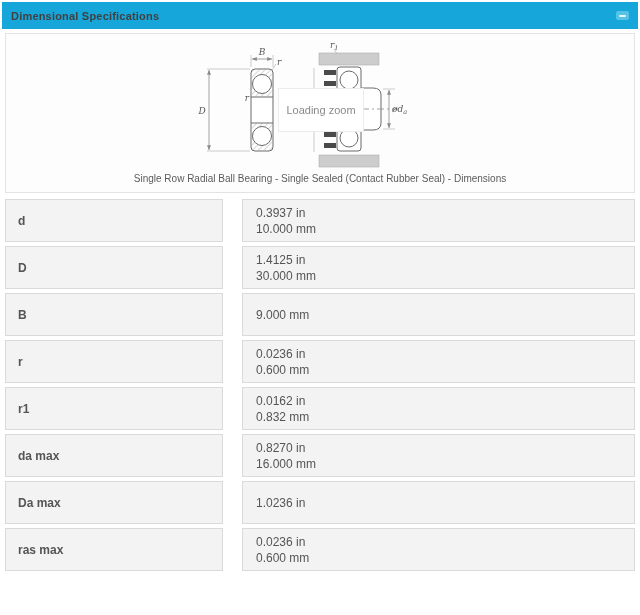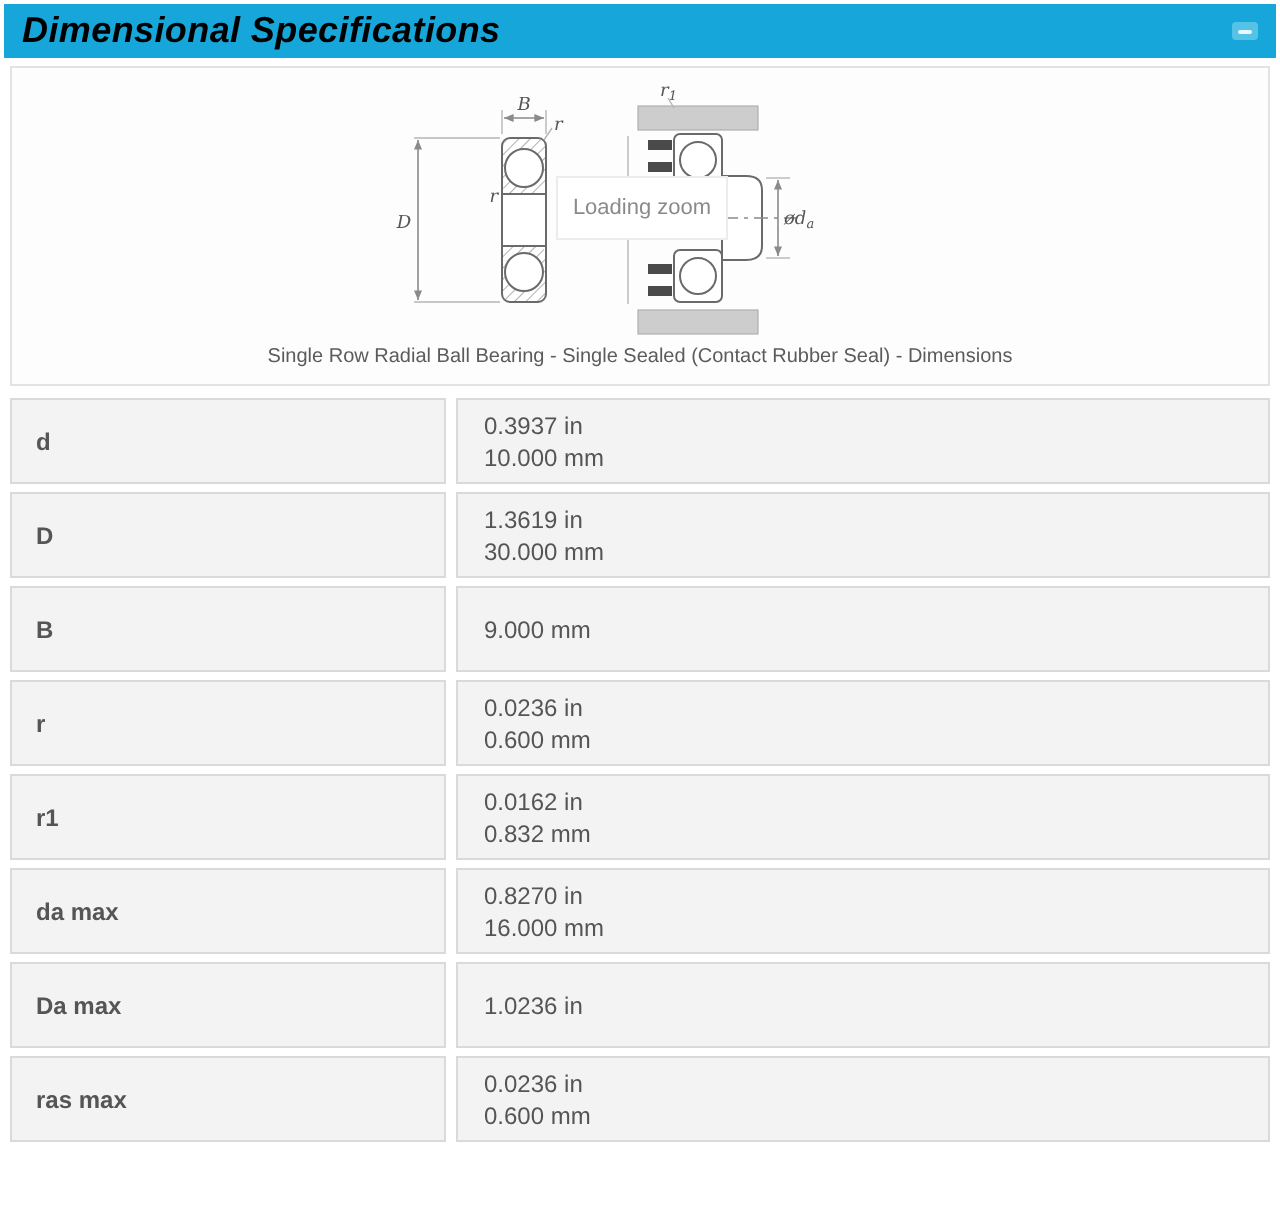--- a/index.html
+++ b/index.html
@@ -3,46 +3,46 @@
 <meta charset="utf-8">
 <style>
   * { margin: 0; padding: 0; box-sizing: border-box; }
   html, body { width: 640px; height: 615px; overflow: hidden; background: #fff;
     font-family: "Liberation Sans", sans-serif; }
   .page { width: 640px; height: 615px; padding: 2px; }
 
   
   .panel-header { position: relative; height: 27px; background: #17a6d9;
     display: flex; align-items: center; padding-left: 9px; }
-  .panel-title { color: #000000; font-size: 18px; font-weight: bold; letter-spacing: .2px; font-style: italic; }
+  .panel-title { color: #404040; font-size: 11px; font-weight: bold; letter-spacing: .2px; }
   .collapse-btn { position: absolute; right: 9px; top: 9px; width: 13px; height: 9px;
     background: #55c3e8; border-radius: 2px; display: flex; align-items: center;
     justify-content: center; cursor: pointer; }
   .collapse-btn .dash { width: 7px; height: 2px; background: #eaf8fd; border-radius: 1px; }
 
   
   .image-box { position: relative; margin: 4px 3px 0 3px; height: 160px;
     border: 1px solid #e3e3e3; background: #fdfdfd; }
   .diagram-svg { position: absolute; left: 0; top: 0; width: 630px; height: 160px; }
-  .loading-box { position: absolute; left: 272px; top: 54px; width: 86px; height: 32px;
+  .loading-box { position: absolute; left: 272px; top: 54px; width: 86px; height: 44px;
     background: #fff; border: 1px solid #ececec; display: flex; align-items: center;
     justify-content: center; }
   .loading-text { font-size: 11px; color: #8a8a8a; white-space: nowrap; }
   .caption { position: absolute; left: 0; right: 0; bottom: 8px; text-align: center;
     font-size: 10px; color: #5b5b5b; }
 
   
   .specs { margin: 6px 3px 0 3px; }
   .spec-row { display: flex; margin-bottom: 4px; }
   .cell { background: #f3f3f3; border: 1px solid #dadada; height: 43px; }
   .label-cell { width: 218px; margin-right: 5px; display: flex; align-items: center;
     padding-left: 12px; }
   .label-cell span { font-size: 12px; font-weight: bold; color: #555; }
   .value-cell { flex: 1; display: flex; flex-direction: column; justify-content: center;
-    padding-left: 13px; }
+    padding-left: 13px; margin-left: 14px; }
   .value-cell div { font-size: 12px; color: #555; line-height: 16px; }
 
   
   .ln { stroke: #6a6a6a; fill: none; stroke-width: 1; }
   .fillw { fill: #fff; stroke: #6a6a6a; stroke-width: 1; }
   .dim { stroke: #8a8a8a; fill: none; stroke-width: 0.8; }
   .ext { stroke: #b5b5b5; fill: none; stroke-width: 0.7; }
   .housing { fill: #cdcdcd; stroke: #b0b0b0; stroke-width: 0.6; }
   .seal { fill: #4a4a4a; }
   .dimlabel { font-family: "DejaVu Serif", serif; font-style: italic; font-size: 9px;
@@ -145,21 +145,21 @@
         <div>0.3937 in</div>
         <div>10.000 mm</div>
       </div>
     </div>
 
     <div class="spec-row">
       <div class="cell label-cell">
           <span>D</span>
         </div>
       <div class="cell value-cell">
-        <div>1.3619 in</div>
+        <div>1.4125 in</div>
         <div>30.000 mm</div>
       </div>
     </div>
 
     <div class="spec-row">
       <div class="cell label-cell">
           <span>B</span>
         </div>
       <div class="cell value-cell">
         <div>9.000 mm</div>

